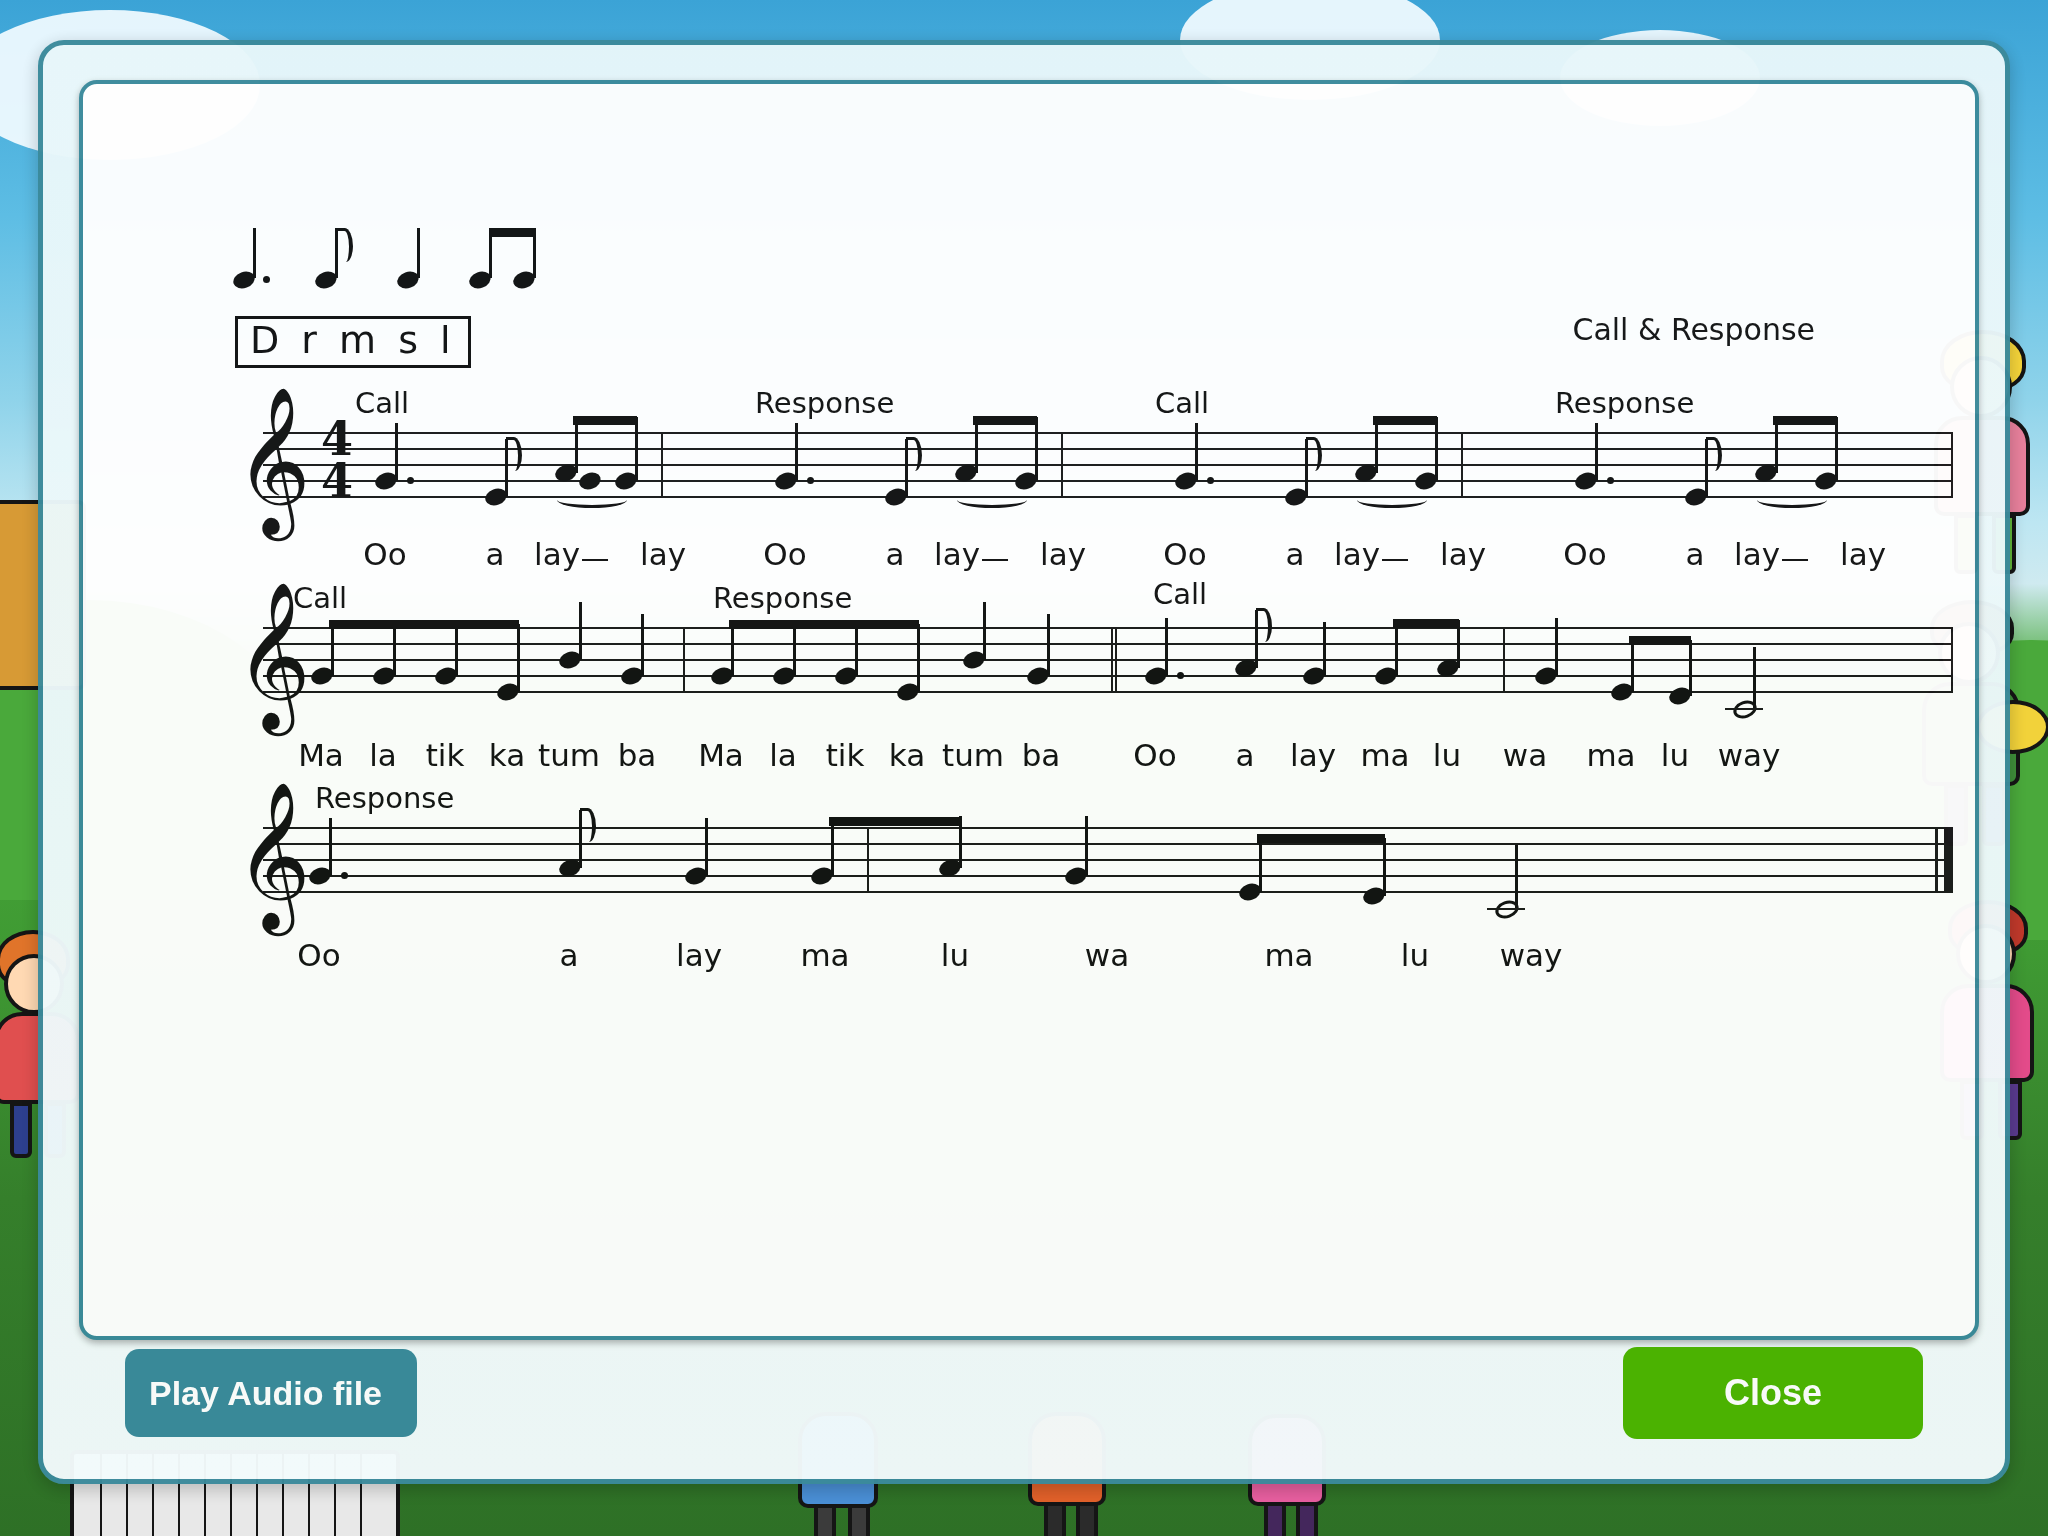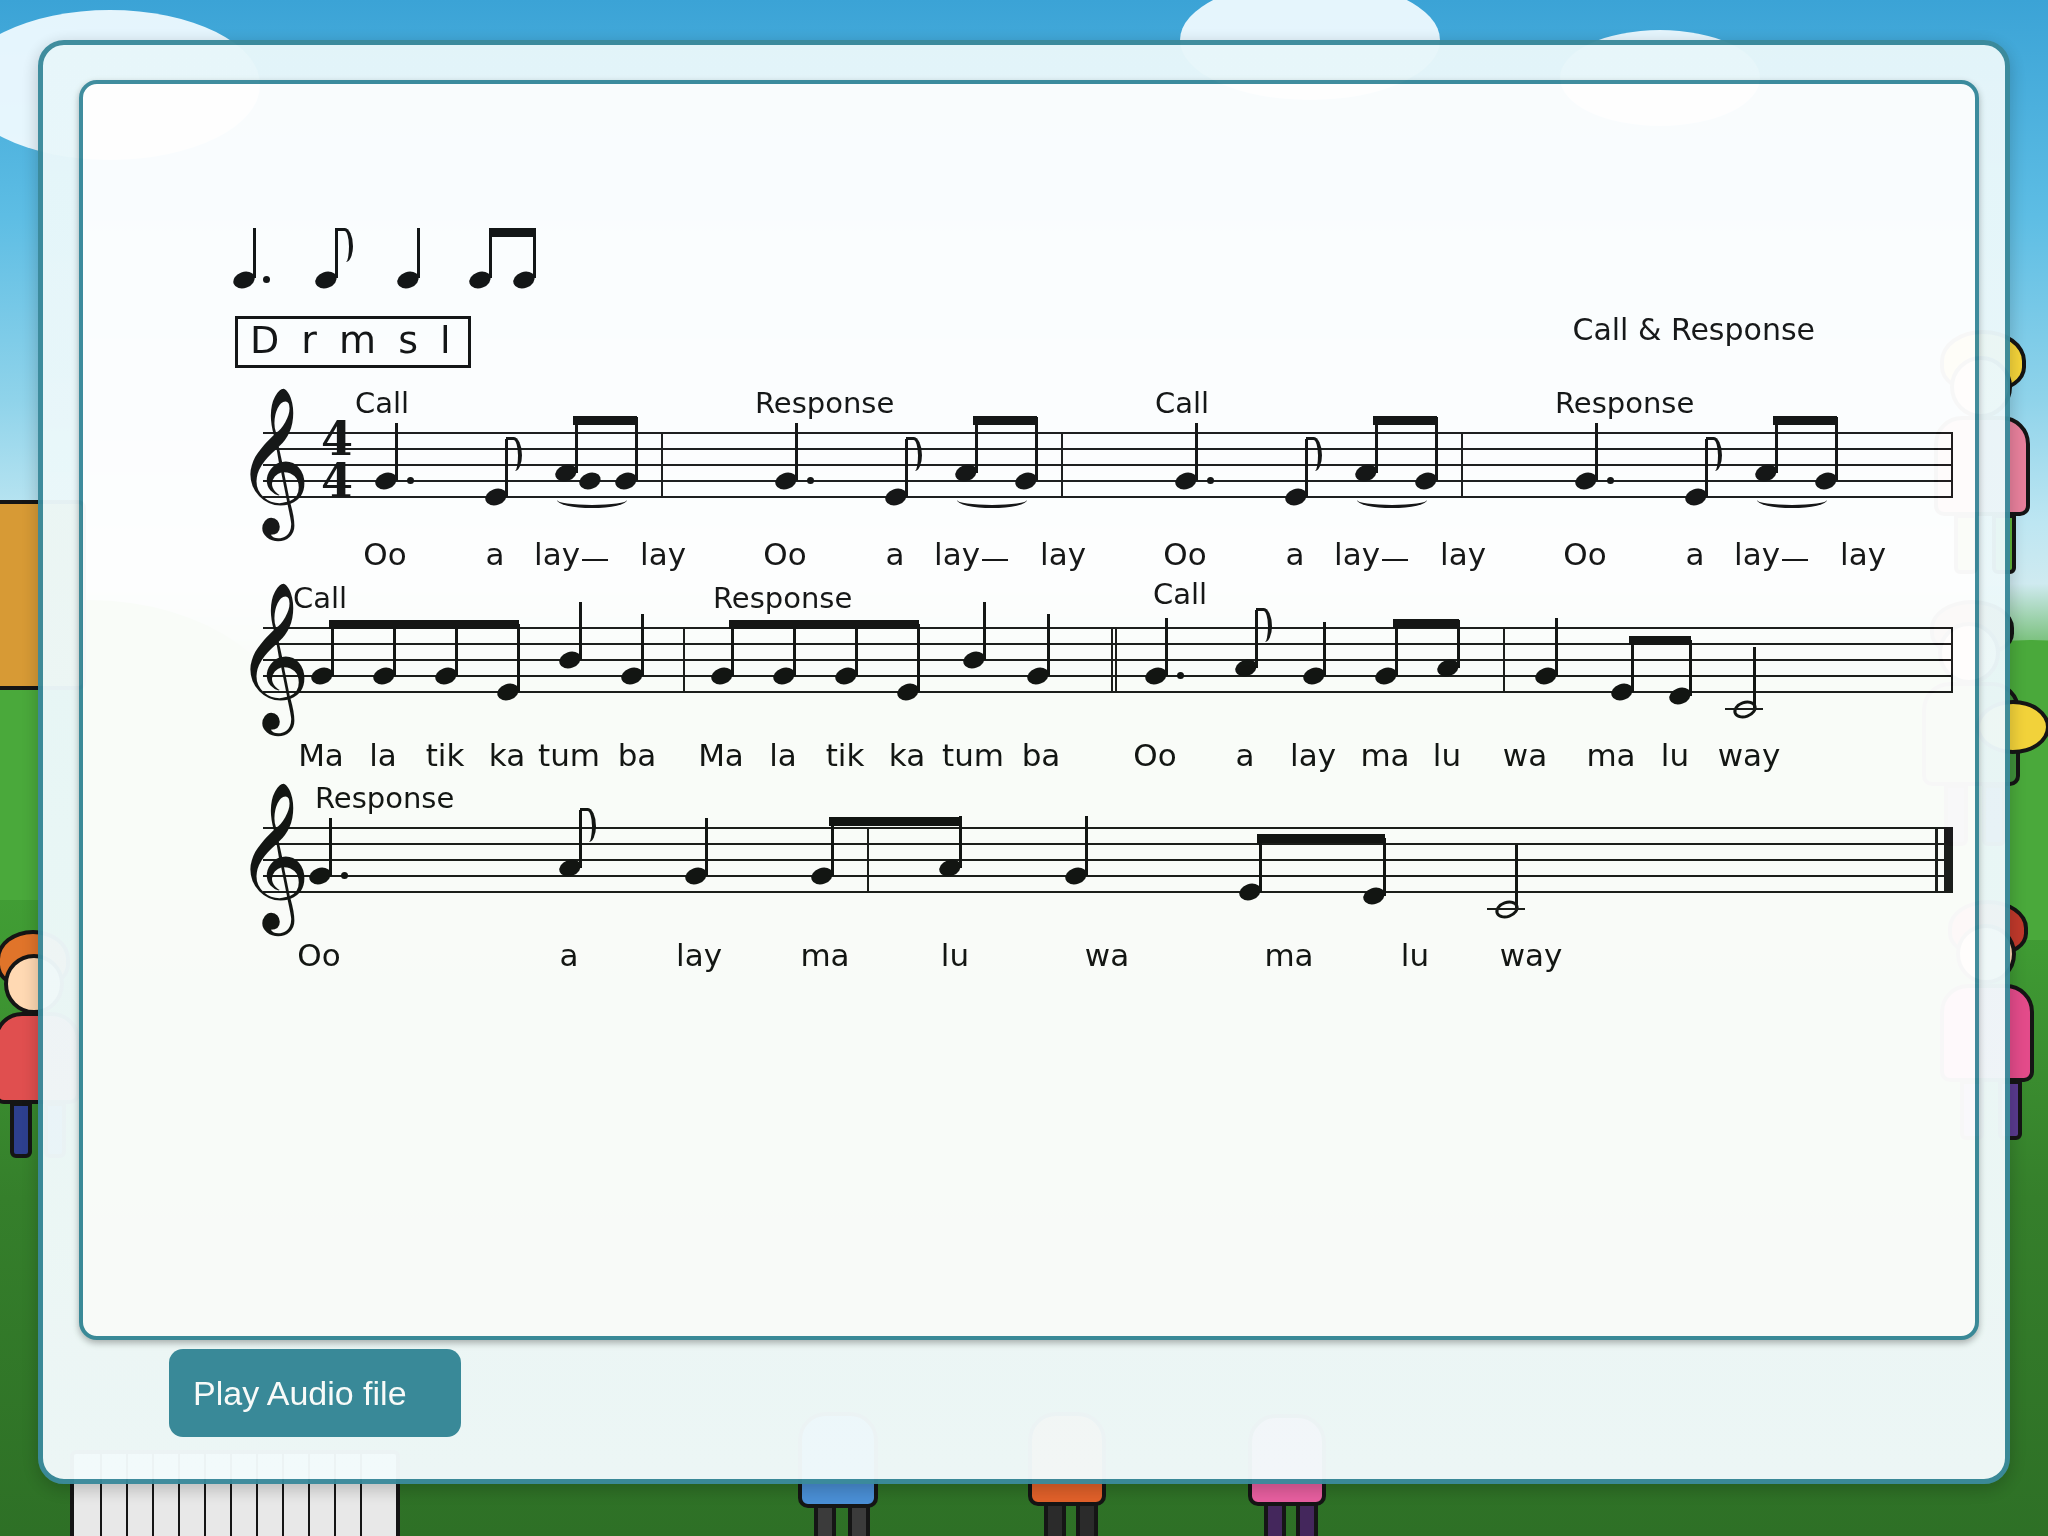--- a/index.html
+++ b/index.html
@@ -244,23 +244,22 @@
     margin-left: 2px;
   }
 
   
   .dlg-btn {
     position: absolute;
     border: none;
     border-radius: 14px;
     color: #ffffff;
     font-family: "Liberation Sans", sans-serif;
-    font-weight: normal;
+    font-weight: bold;
     cursor: pointer;
-    margin-left: 44px;
   }
   #play-audio-button {
     left: 82px; bottom: 42px;
     width: 292px; height: 88px;
     background: #3a8a9c;
     font-size: 34px;
     text-align: left;
     padding-left: 24px;
   }
   #close-button {
@@ -718,14 +717,15 @@
       <div class="lyric" style="left:844px;top:110px;">wa</div>
       <div class="lyric" style="left:1026px;top:110px;">ma</div>
       <div class="lyric" style="left:1152px;top:110px;">lu</div>
       <div class="lyric" style="left:1268px;top:110px;">way</div>
     </div>
 
   </div>
 
   <button class="dlg-btn" id="play-audio-button">Play Audio file</button>
 
+  <button class="dlg-btn" id="close-button">Close</button>
 
 </div>
 
 </body></html>

